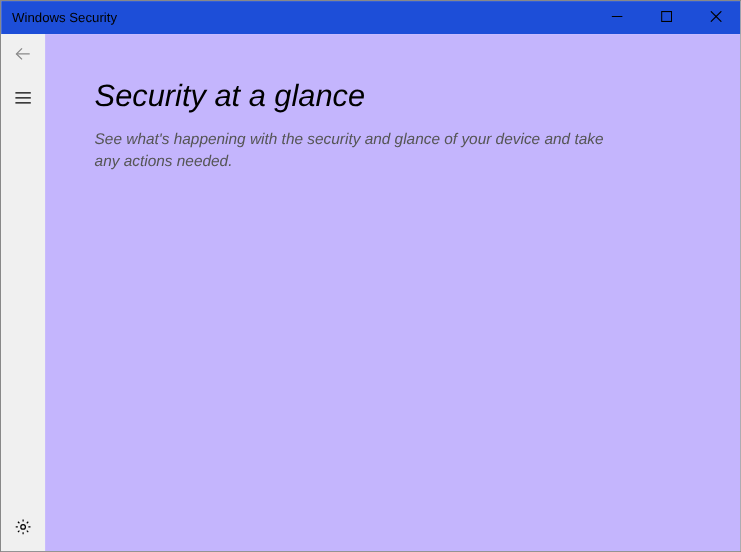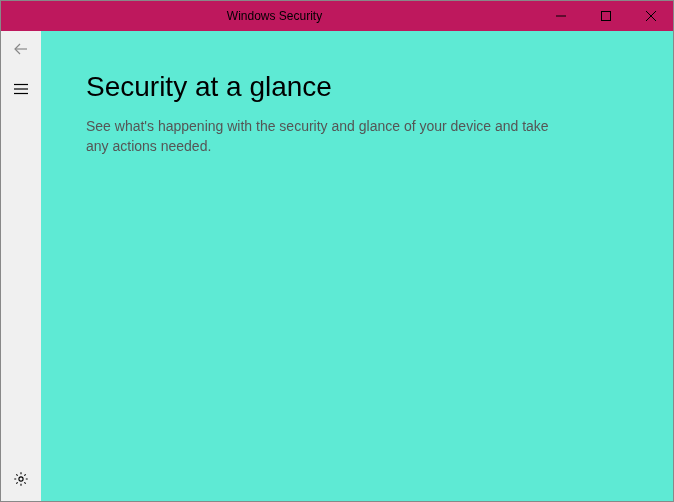--- a/index.html
+++ b/index.html
@@ -18,23 +18,22 @@
     .window {
       display: flex;
       flex-direction: column;
       width: 100%;
       height: 100%;
     }
     .titlebar {
       height: 30px;
       display: flex;
       align-items: center;
-      background: #be185d;
+      background: #1d4ed8;
       flex-shrink: 0;
-      text-align: center;
     }
     .titlebar-title {
       font-size: 12px;
       color: #000;
       padding-left: 10px;
       flex-grow: 1;
     }
     .window-controls {
       display: flex;
       height: 100%;
@@ -77,21 +76,22 @@
     }
     .sidebar-btn.back svg {
       stroke: #888;
     }
     .sidebar-spacer {
       flex-grow: 1;
     }
     .content {
       flex-grow: 1;
       padding: 40px 48px 0 45px;
-      background: #5eead4;
+      background: #c4b5fd;
+      font-style: italic;
     }
     .page-title {
       font-size: 28px;
       font-weight: 400;
       color: #000;
       margin-bottom: 14px;
       letter-spacing: 0px;
     }
     .page-desc {
       font-size: 14px;

